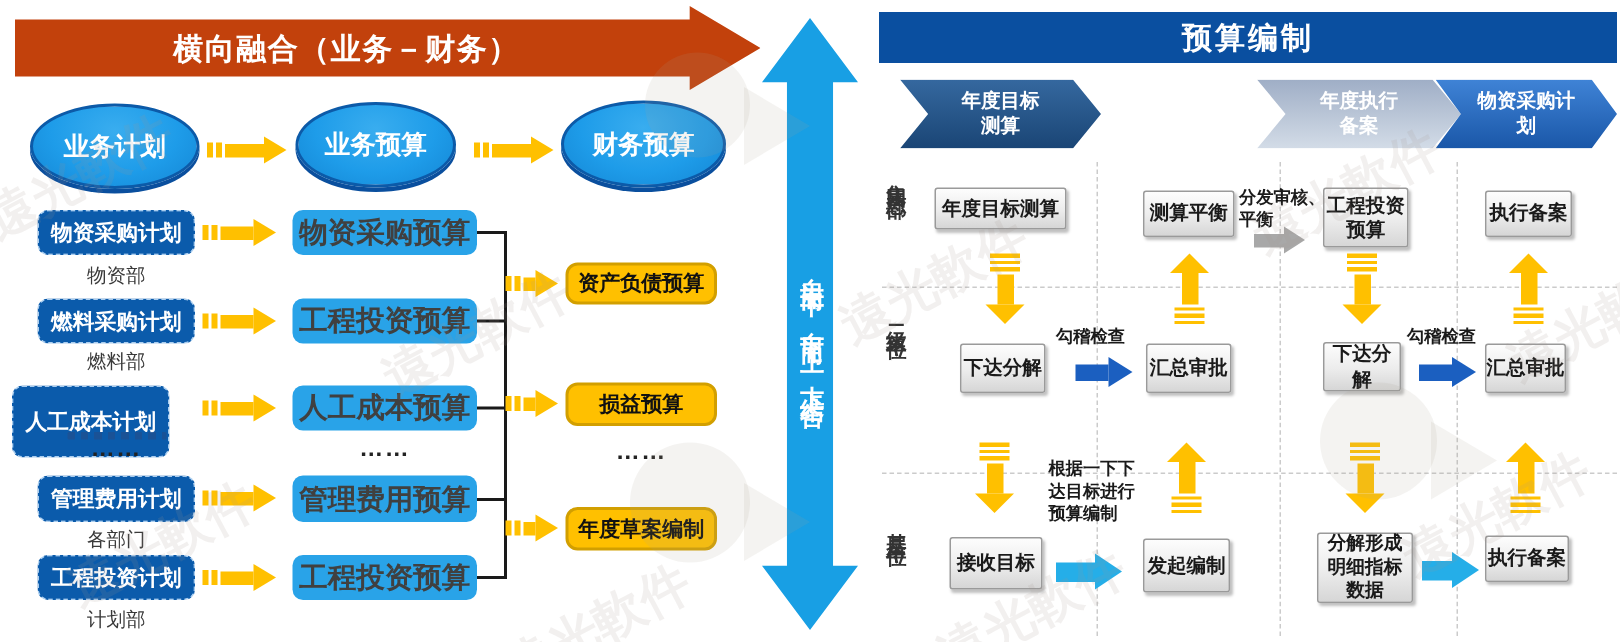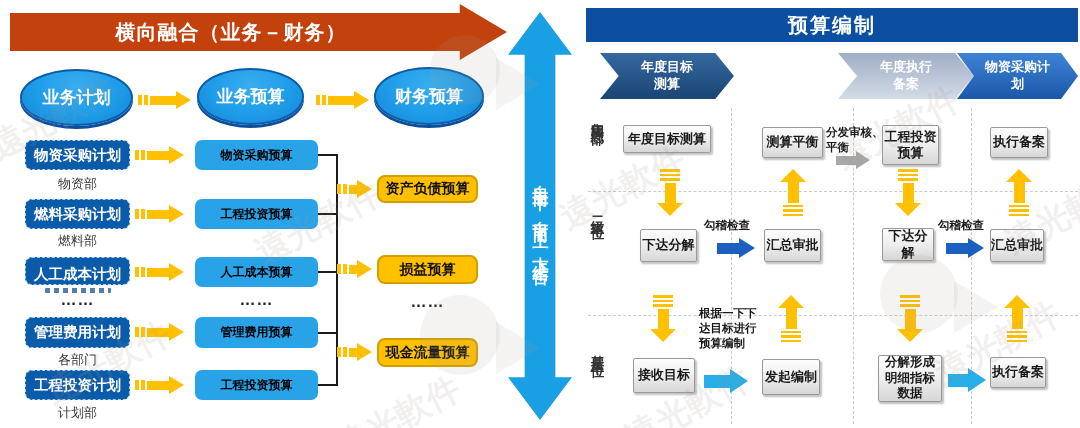--- a/index.html
+++ b/index.html
@@ -22,21 +22,21 @@
 
   
   .ellipse{border-radius:50%;background:radial-gradient(ellipse at 50% 30%,#39ADEF 0%,#1E9CE9 55%,#1486D4 100%);
       border:2px solid #0C5AA8;box-shadow:0 3px 0 #0A4F9E;display:flex;align-items:center;justify-content:center;
       color:#fff;font-size:17px;font-weight:bold;box-sizing:border-box;}
 
   
   .navybox{background:#0B5BAB;border:1px dashed #A9CDEF;border-radius:7px;display:flex;align-items:center;
       justify-content:center;color:#fff;font-size:14.5px;font-weight:bold;box-sizing:border-box;}
   .bluebox{background:#29A3E8;border-radius:7px;display:flex;align-items:center;justify-content:center;
-      color:#000000;font-size:12px;font-weight:bold;box-sizing:border-box;}
+      color:#404040;font-size:19px;font-weight:bold;box-sizing:border-box;}
   .goldbox{background:#FFC000;border:2px solid #D29F00;border-radius:8px;display:flex;align-items:center;
       justify-content:center;color:#111;font-size:14px;font-weight:bold;box-sizing:border-box;}
   .deptlbl{font-size:13px;color:#3a3a3a;text-align:center;}
   .dots{font-size:16px;font-weight:bold;color:#222;text-align:center;letter-spacing:1px;}
   .strip{background:repeating-linear-gradient(90deg,#1F4F8F 0 5px,rgba(255,255,255,0) 5px 9px);opacity:.75;border-radius:1px;}
 
   
   .blk{background:#1a1a1a;}
 
   
@@ -138,21 +138,21 @@
   <div class="yar" style="left:135px;top:205px;">
     <i class="yd"></i>
       <i class="yd"></i>
       <span class="ys" style="width:22px;"></span>
       <span class="yh"></span>
   </div>
   <div class="abs bluebox" style="left:195px;top:199px;width:123px;height:30px;">
     <span>工程投资预算</span>
   </div>
 
-  <div class="abs navybox" style="left:25px;top:257px;width:105px;height:28px;align-items:flex-end;">
+  <div class="abs navybox" style="left:8px;top:257px;width:105px;height:48px;">
     <span>人工成本计划</span>
   </div>
   <div class="abs strip" style="left:45px;top:288px;width:66px;height:5px;"></div>
   <div class="yar" style="left:135px;top:263px;">
     <i class="yd"></i>
       <i class="yd"></i>
       <span class="ys" style="width:22px;"></span>
       <span class="yh"></span>
   </div>
   <div class="abs bluebox" style="left:195px;top:257px;width:123px;height:30px;">
@@ -216,21 +216,21 @@
   <div class="abs goldbox" style="left:377px;top:255px;width:101px;height:29px;">
     <span>损益预算</span>
   </div>
   <div class="yar" style="left:337px;top:343px;">
     <i class="yd"></i>
       <i class="yd"></i>
       <span class="ys" style="width:8px;"></span>
       <span class="yh"></span>
   </div>
   <div class="abs goldbox" style="left:377px;top:338px;width:101px;height:29px;">
-    <span>现金流量预算</span>
+    <span>年度草案编制</span>
   </div>
 
   <div class="abs bigarrow">
     <span>自上而下、自下而上、上下结合</span>
   </div>
 
   <div class="abs rheader">
     <span>预算编制</span>
   </div>
 

